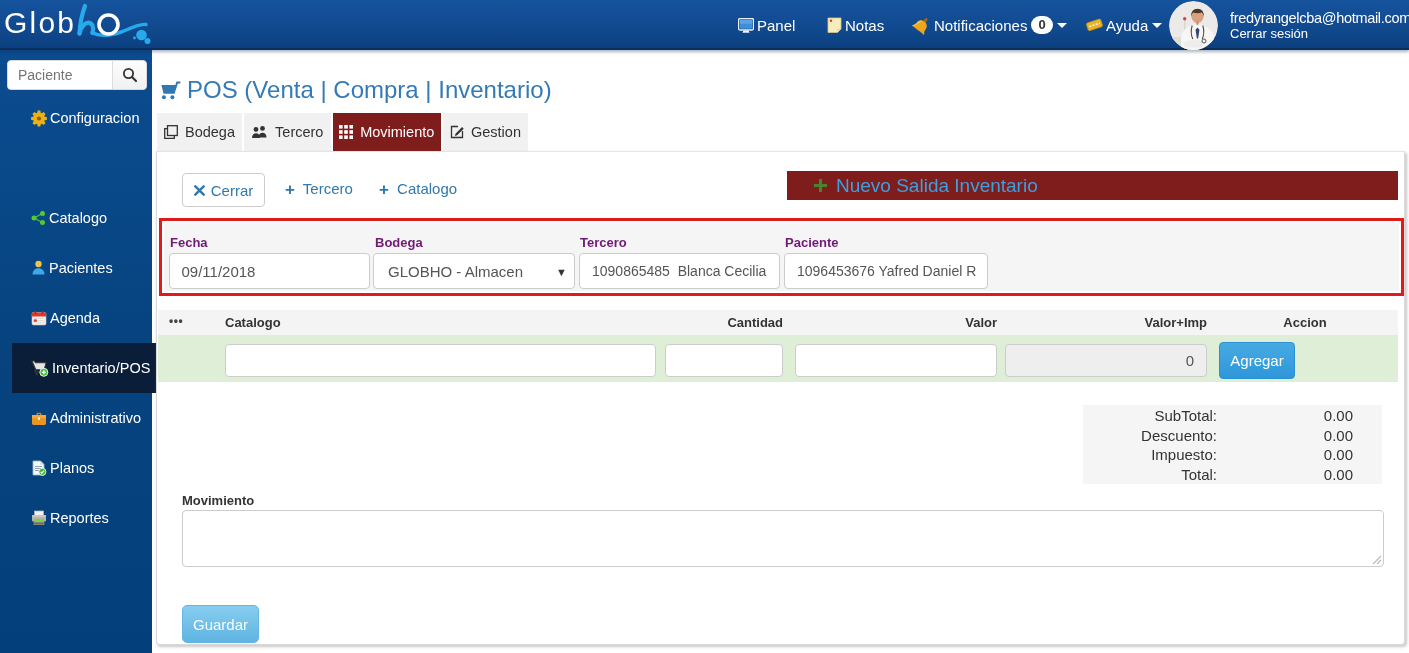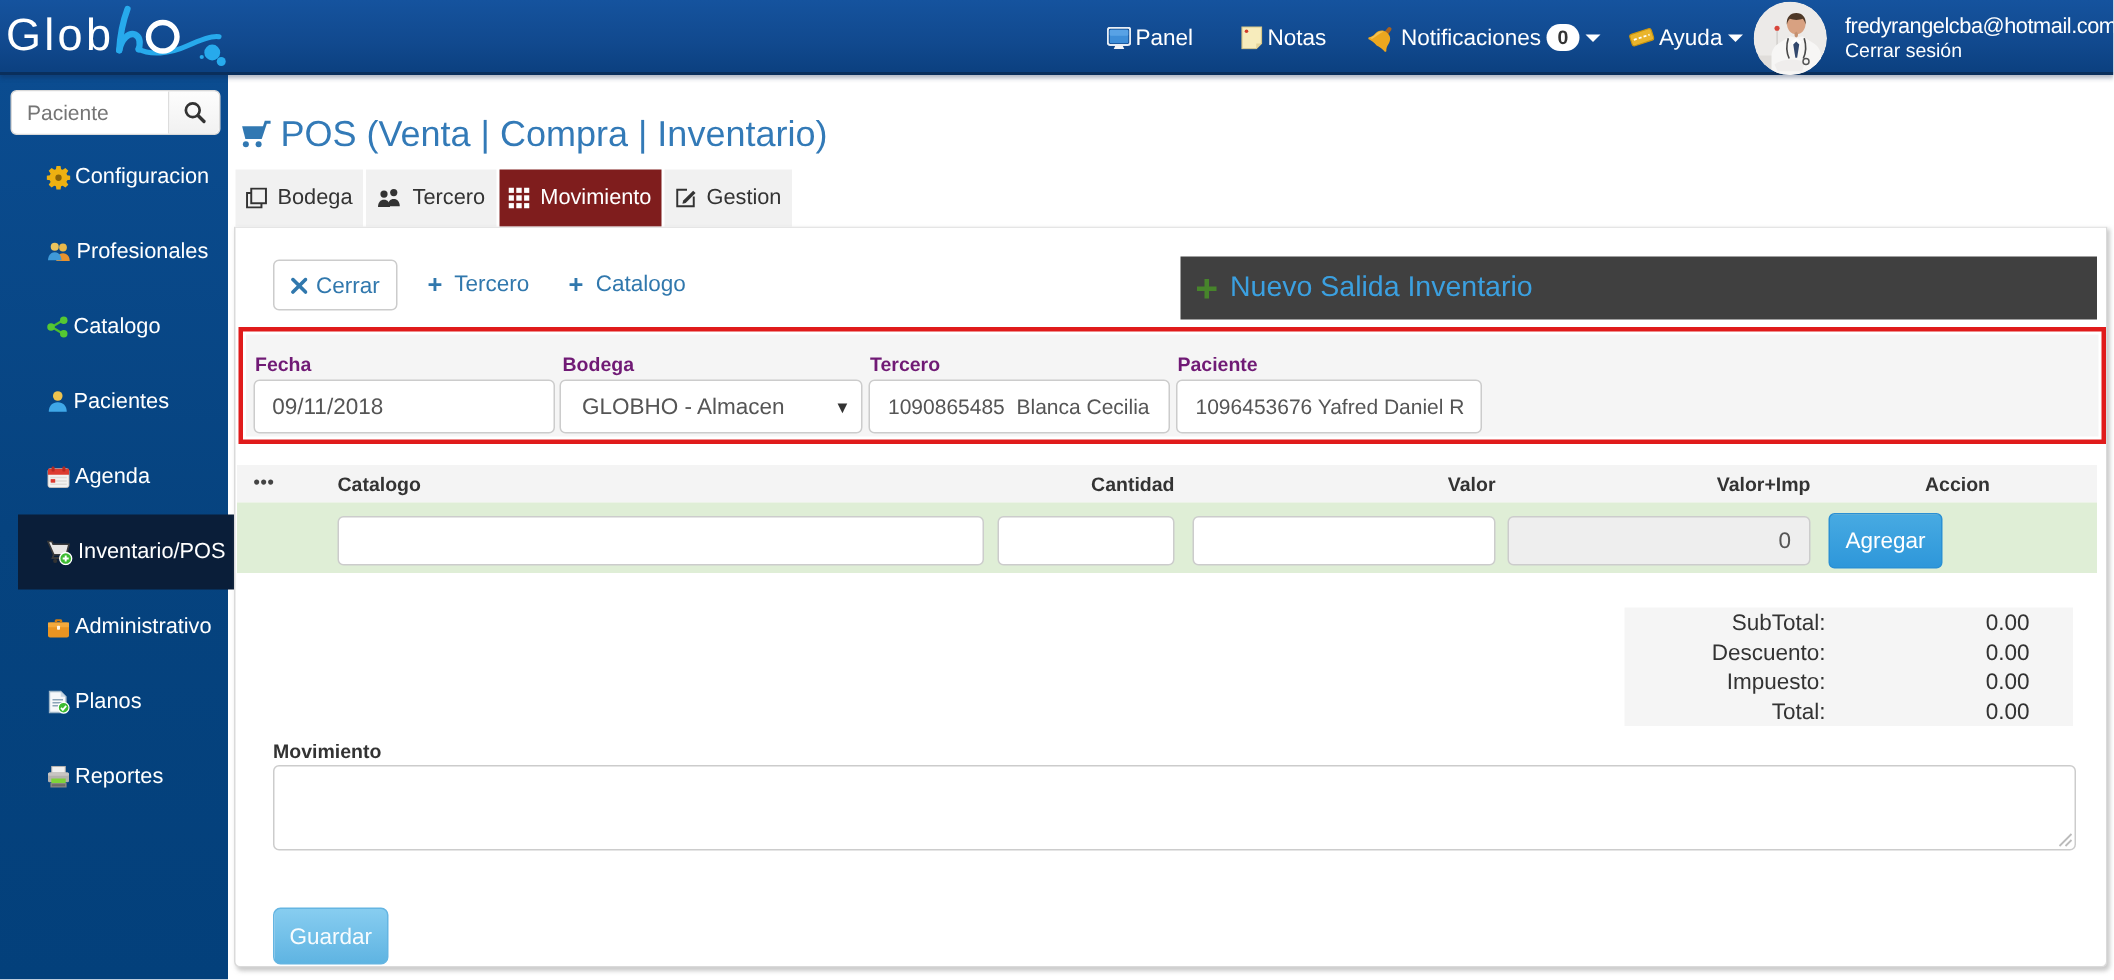--- a/index.html
+++ b/index.html
@@ -49,22 +49,22 @@
 #panel { position:absolute; left:156px; top:151px; width:1249px; height:494px;
   background:#fff; border:1px solid #dadada; border-top:1px solid #e5e5e5;
   border-radius:0 0 4px 4px; box-shadow:1.5px 2px 3px rgba(150,150,150,.5); }
 #panel > * { position:absolute; }
 
 #btn-cerrar { left:25px; top:21px; width:83px; height:34px; background:#fff;
   border:1px solid #ccc; border-radius:4px; color:#3178ad; font-size:15px;
   display:flex; align-items:center; justify-content:center; }
 .toollink { top:28px; color:#3178ad; font-size:15px; }
 .plus { font-weight:bold; font-size:17px; margin-right:4px; vertical-align:-1px; }
-#greenbox { left:630px; top:19px; width:611px; height:42px; background:#404040;
-  display:flex; align-items:center; font-size:19px; color:#3ba0e0; }
+#greenbox { left:630px; top:19px; width:611px; height:29px; background:#7f1d1d;
+  display:flex; align-items:center; font-size:19px; color:#3ba0e0;padding-left:16px; }
 #greenbox .gplus { width:13px; height:13px; margin:0 9px 0 11px; position:relative; }
 #greenbox .gplus::before { content:""; position:absolute; left:5px; top:0; width:3.4px; height:13px; background:#47842b; }
 #greenbox .gplus::after { content:""; position:absolute; left:0; top:5px; width:13px; height:3.4px; background:#47842b; }
 
 #redbox { left:2px; top:66px; width:1245px; height:78px; border:3px solid #e01b1b;
   background:#fff; }
 #redbox .rin { position:absolute; left:2px; top:2px; right:2px; bottom:2px; background:#f5f5f5; }
 .flabel { position:absolute; top:83px; font-size:13px; font-weight:bold; color:#701a75; }
 .finput { position:absolute; top:101px; height:36px; background:#fff; border:1px solid #ccc;
   border-radius:4px; font-size:15px; color:#555; display:flex; align-items:center;
@@ -175,29 +175,20 @@
             <line x1="10" y1="10" x2="14" y2="14" stroke="#333" stroke-width="2.2" stroke-linecap="round"></line>
           </svg>
       </div>
     </div>
     <div class="mitem" style="top:43px">
       <svg width="16" height="17" viewBox="0 0 16 17">
           <path d="M6.62 0.62 L9.38 0.62 L9.73 2.76 L10.84 3.21 L12.60 1.95 L14.55 3.90 L13.29 5.66 L13.74 6.77 L15.88 7.12 L15.88 9.88 L13.74 10.23 L13.29 11.34 L14.55 13.10 L12.60 15.05 L10.84 13.79 L9.73 14.24 L9.38 16.38 L6.62 16.38 L6.27 14.24 L5.16 13.79 L3.40 15.05 L1.45 13.10 L2.71 11.34 L2.26 10.23 L0.12 9.88 L0.12 7.12 L2.26 6.77 L2.71 5.66 L1.45 3.90 L3.40 1.95 L5.16 3.21 L6.27 2.76 Z" fill="#edb111"></path>
           <circle cx="8" cy="8.5" r="2.1" fill="#8a6408"></circle>
         </svg>
       Configuracion
-    </div>
-    <div class="mitem" style="top:93px">
-      <svg width="17" height="16" viewBox="0 0 17 16">
-          <circle cx="11" cy="5" r="2.6" fill="#e8b84a"></circle>
-          <path d="M6.5 14 c0-3 1.8-5.2 4.5-5.2 s4.5 2.2 4.5 5.2 z" fill="#e8922e"></path>
-          <circle cx="5.5" cy="4.5" r="2.7" fill="#ecc45c"></circle>
-          <path d="M1 13.5 c0-3 1.8-5.3 4.5-5.3 s4.5 2.3 4.5 5.3 z" fill="#3f9ad8"></path>
-        </svg>
-      Profesionales
     </div>
     <div class="mitem" style="top:143px">
       <svg width="15" height="16" viewBox="0 0 15 16">
           <line x1="3.5" y1="8" x2="11" y2="3.5" stroke="#4cbe2e" stroke-width="1.4"></line>
           <line x1="3.5" y1="8" x2="11" y2="12.5" stroke="#4cbe2e" stroke-width="1.4"></line>
           <circle cx="3" cy="8" r="2.5" fill="#55c832"></circle>
           <circle cx="11.5" cy="3.5" r="2.5" fill="#55c832"></circle>
           <circle cx="11.5" cy="12.5" r="2.5" fill="#55c832"></circle>
         </svg>
       Catalogo

